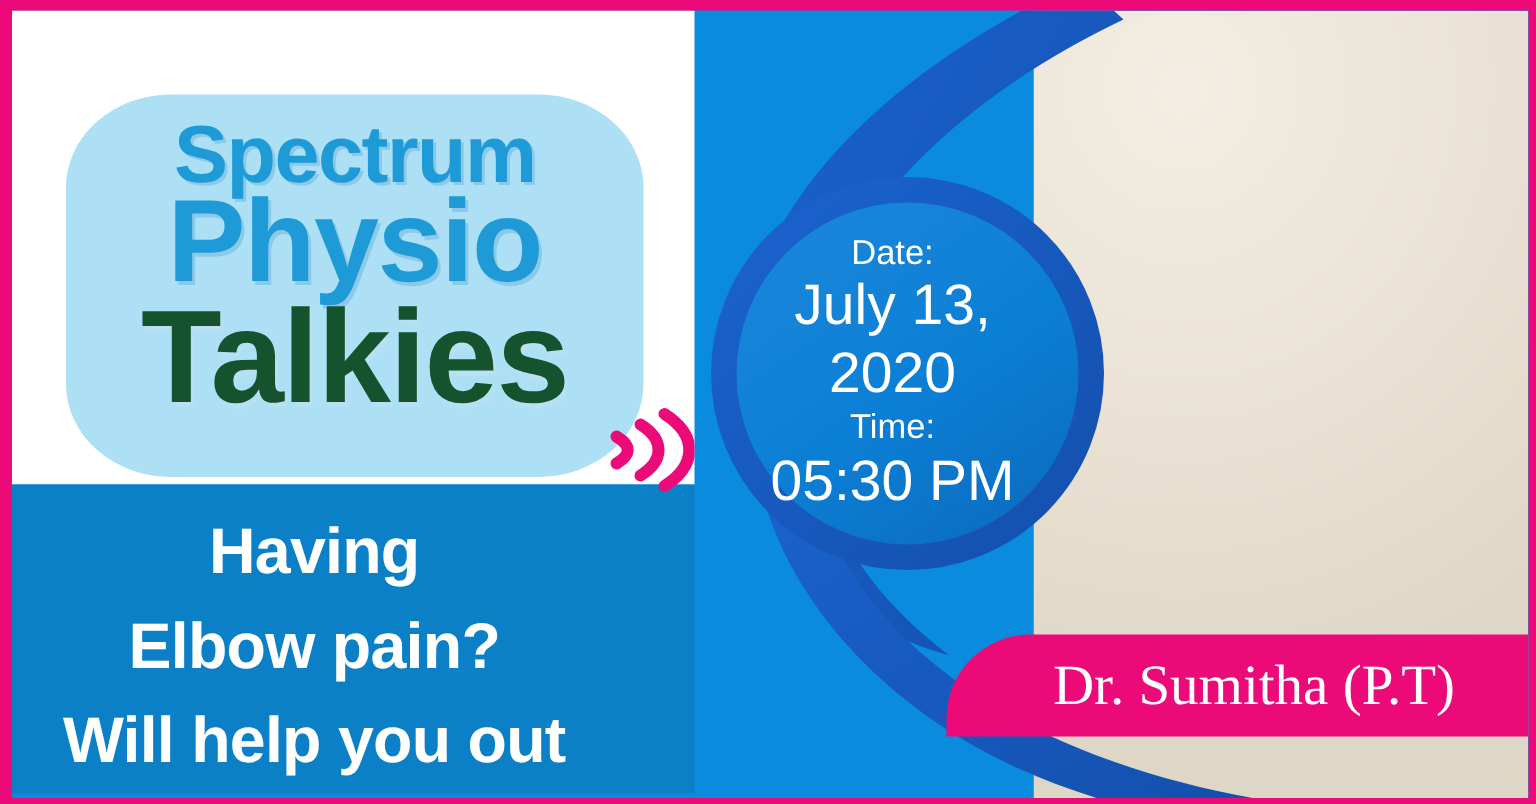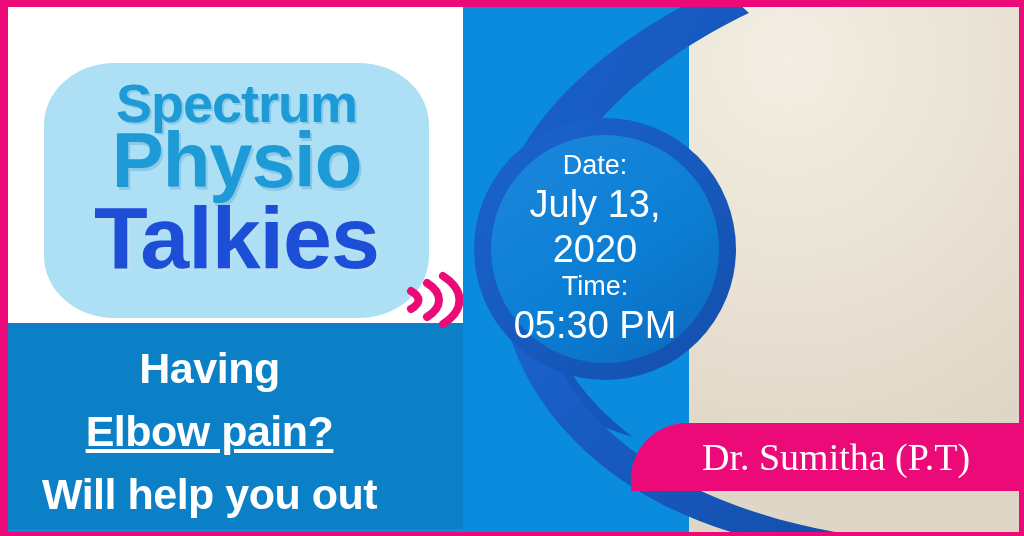--- a/index.html
+++ b/index.html
@@ -44,40 +44,40 @@
   }
   .logo-spectrum{
     top:13px;font-size:54px;color:#1e9bd7;
     text-shadow:2px 2px 0 #8cc9e8;
   }
   .logo-physio{
     top:58px;font-size:78px;color:#1e9bd7;
     text-shadow:2px 3px 0 #8cc9e8;
   }
   .logo-talkies{
-    top:131px;font-size:88px;color:#1d4ed8;
+    top:131px;font-size:88px;color:#14532d;
     text-shadow:2px 3px 0 #b8dff2;
     padding-right:34px;
   }
   .wave-icon{
     position:absolute;right:-34px;top:206px;
     width:62px;height:62px;z-index:4;
   }
 
   .tagline-panel{
     position:absolute;left:0;top:316px;width:455px;height:206px;
     background:#0b80c7;
   }
   .tagline{
     position:absolute;left:0;width:403px;text-align:center;
     color:#ffffff;font-weight:bold;font-size:43px;line-height:1;
     letter-spacing:-0.5px;white-space:nowrap;
   }
   .tagline.l1{top:24px;}
-  .tagline.l2{top:87px;text-decoration:underline;}
+  .tagline.l2{top:87px;}
   .tagline.l3{top:150px;}
 
   
   .right-col{
     position:absolute;left:463px;top:7px;
     width:556px;height:525px;overflow:hidden;z-index:20;
   }
   .right-bg{position:absolute;inset:0;background:#0b8bde;}
   .swoosh{position:absolute;left:0;top:0;}
 
@@ -104,21 +104,21 @@
     padding-left:22px;box-sizing:border-box;font-family:Liberation Serif, serif;
   }
 
   .datetime{
     position:absolute;left:25px;top:135px;
     width:214px;height:214px;z-index:30;
     display:flex;flex-direction:column;
     align-items:center;justify-content:center;
     color:#ffffff;text-align:center;line-height:1.18;
   }
-  .dt-label{font-size:27px;}
+  .dt-label{font-size:23px;}
   .dt-value{font-size:38px;}
 </style>
 </head>
 <body>
 
 <div class="poster">
 
   <div class="frame-top"></div>
   <div class="frame-bottom"></div>
   <div class="frame-left"></div>

